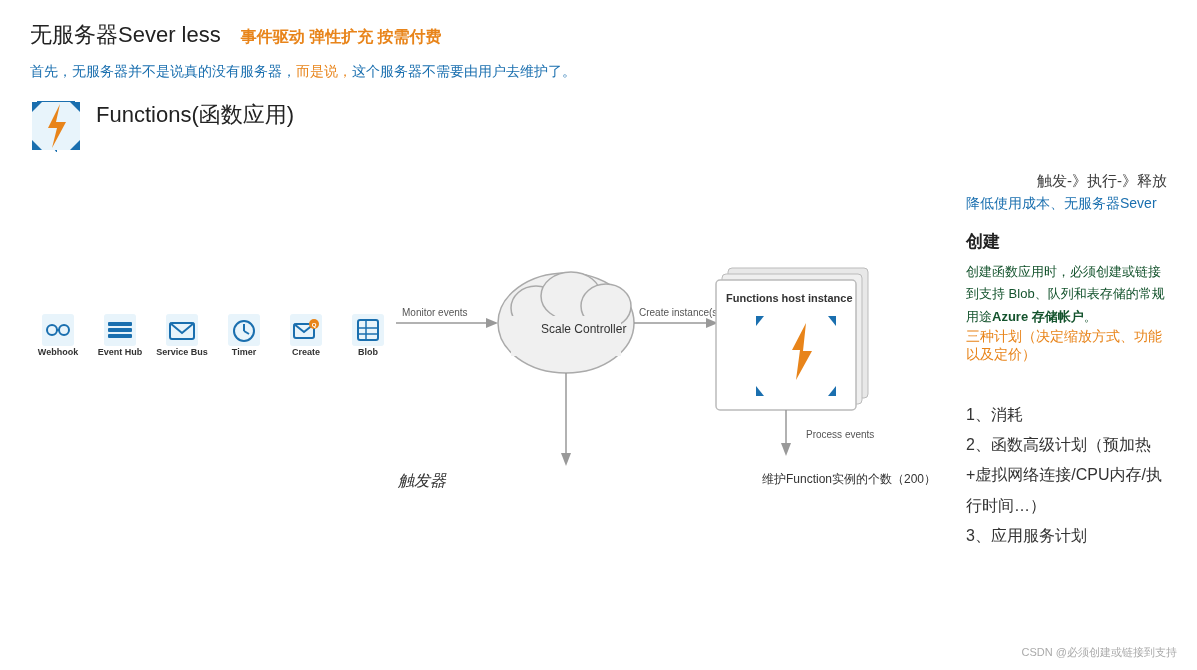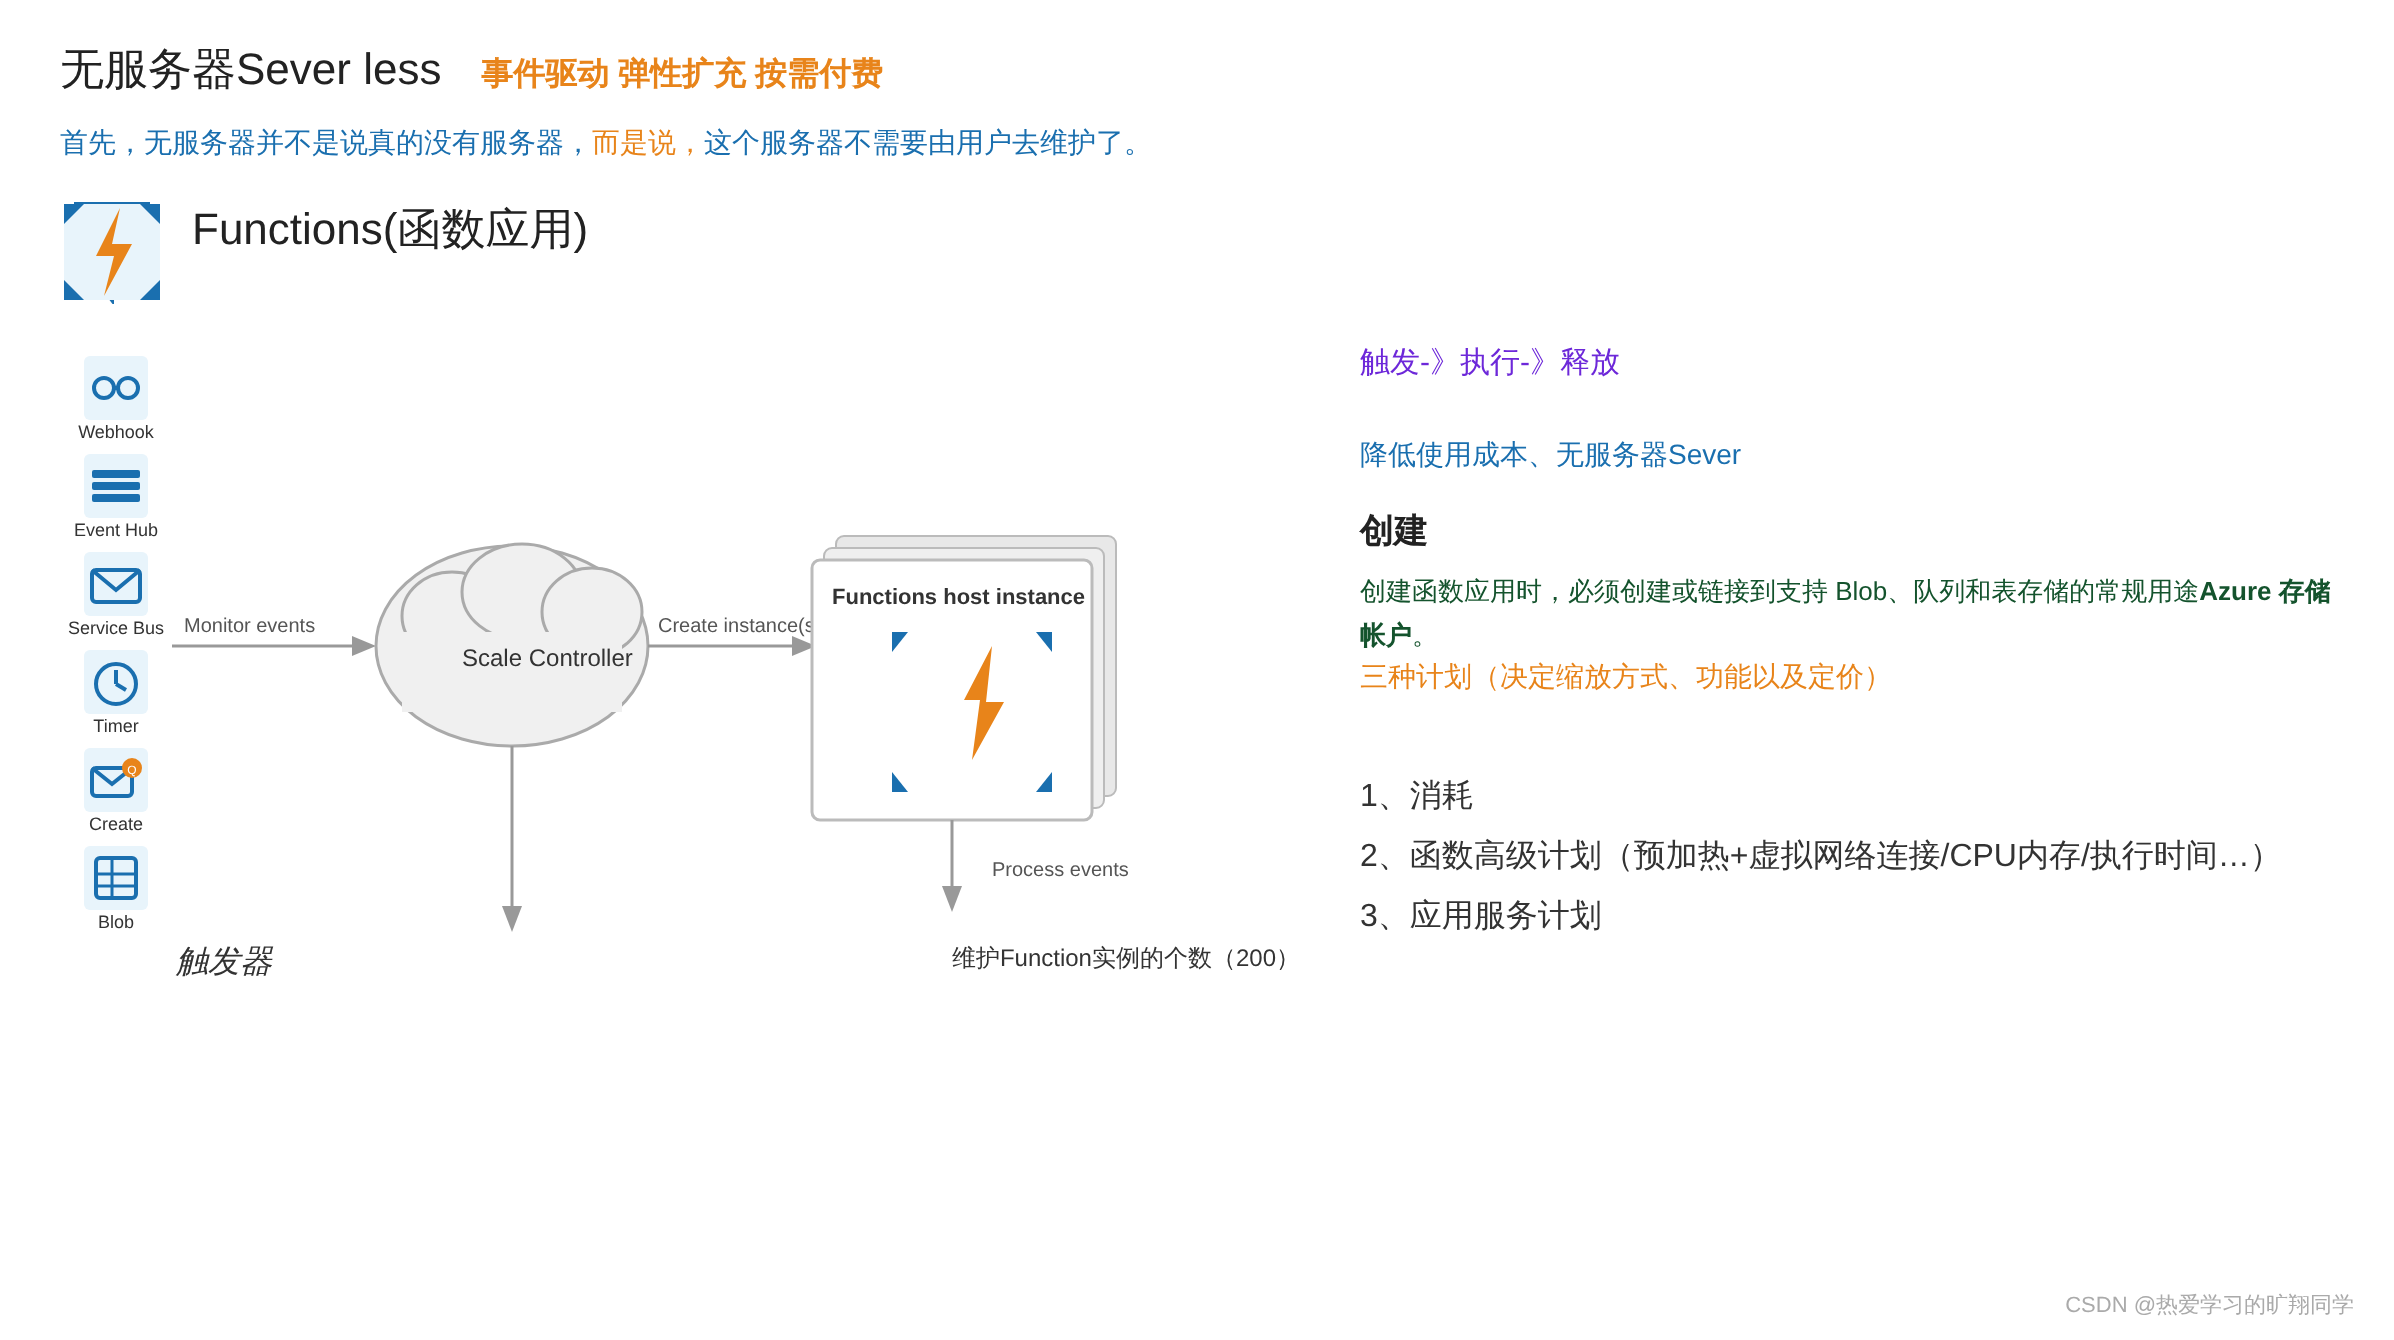--- a/index.html
+++ b/index.html
@@ -73,24 +73,25 @@
 
     .diagram-area {
       display: flex;
       align-items: stretch;
       gap: 0;
       position: relative;
     }
 
     .triggers-col {
       display: flex;
-      flex-direction: column;
+      flex-direction: row;
       gap: 6px;
       align-items: center;
       padding-top: 10px;
+      font-weight: bold;
     }
 
     .trigger-item {
       display: flex;
       flex-direction: column;
       align-items: center;
       width: 56px;
     }
 
     .trigger-icon {
@@ -109,22 +110,23 @@
       margin-top: 1px;
     }
 
     .right-panel {
       flex: 1;
       padding-top: 4px;
     }
 
     .trigger-flow-text {
       font-size: 15px;
-      color: #6d28d9;
-      margin-bottom: 26px;
+      color: #404040;
+      margin-bottom: 2px;
+      text-align: right;
     }
 
     .reduce-text {
       font-size: 14px;
       color: #1a6faf;
       margin-bottom: 16px;
       line-height: 1.5;
     }
 
     .section-title {
@@ -376,13 +378,13 @@
 
     <p class="plan-title">三种计划（决定缩放方式、功能以及定价）</p>
     <div class="plan-list">
       <div>1、消耗</div>
       <div>2、函数高级计划（预加热+虚拟网络连接/CPU内存/执行时间…）</div>
       <div>3、应用服务计划</div>
     </div>
   </div>
 </div>
 
-<div class="watermark">CSDN @热爱学习的旷翔同学</div>
+<div class="watermark">CSDN @必须创建或链接到支持</div>
 
 </body></html>

